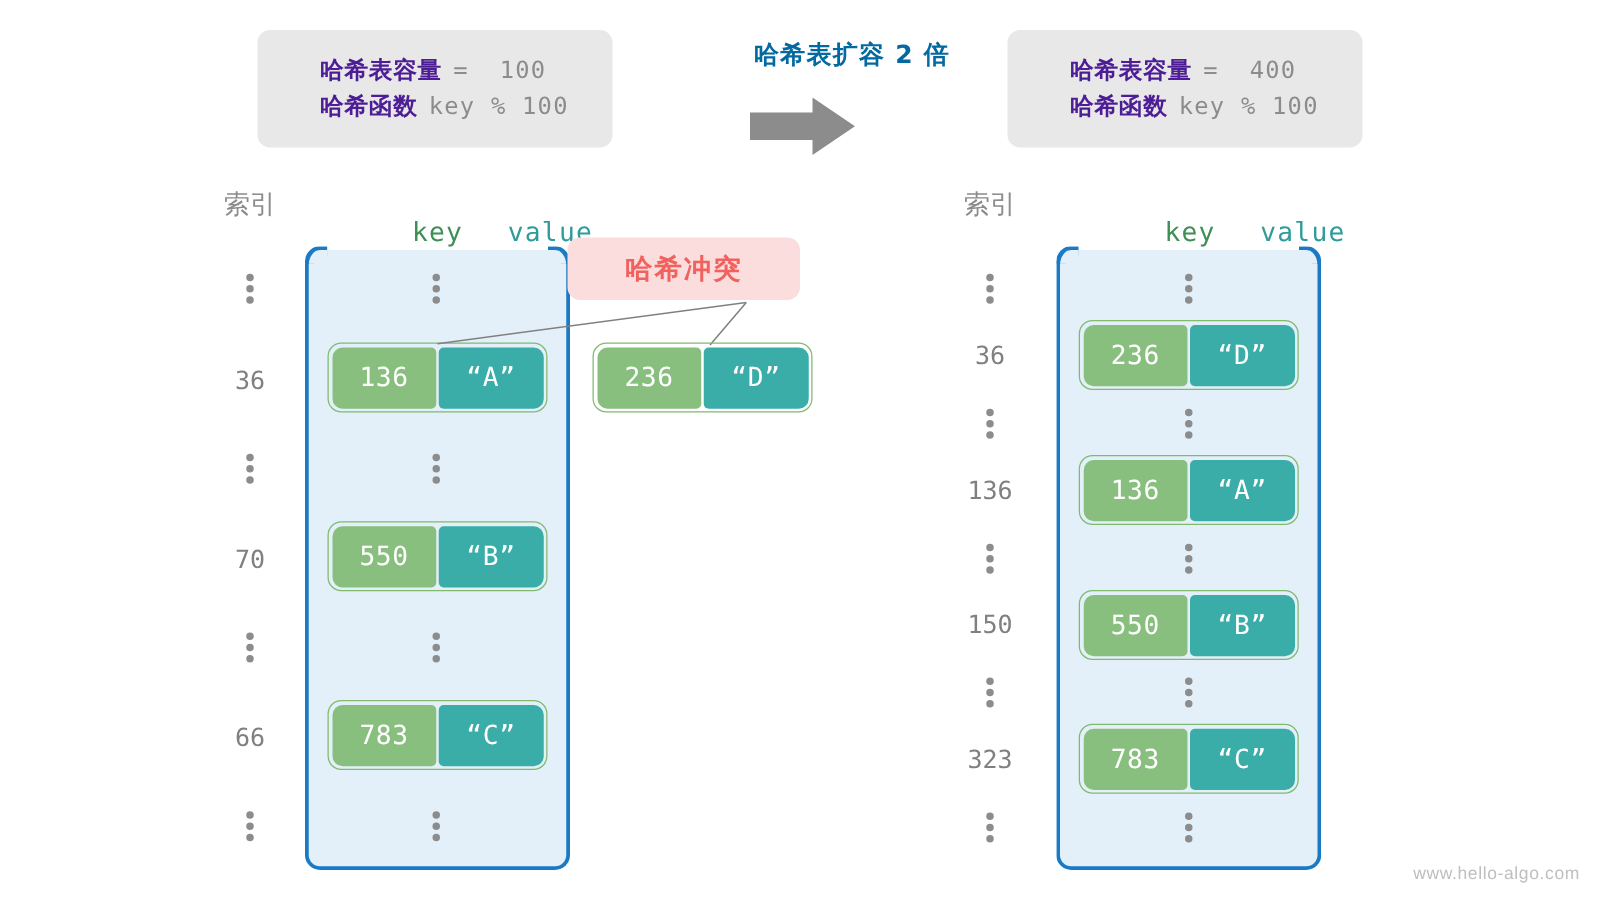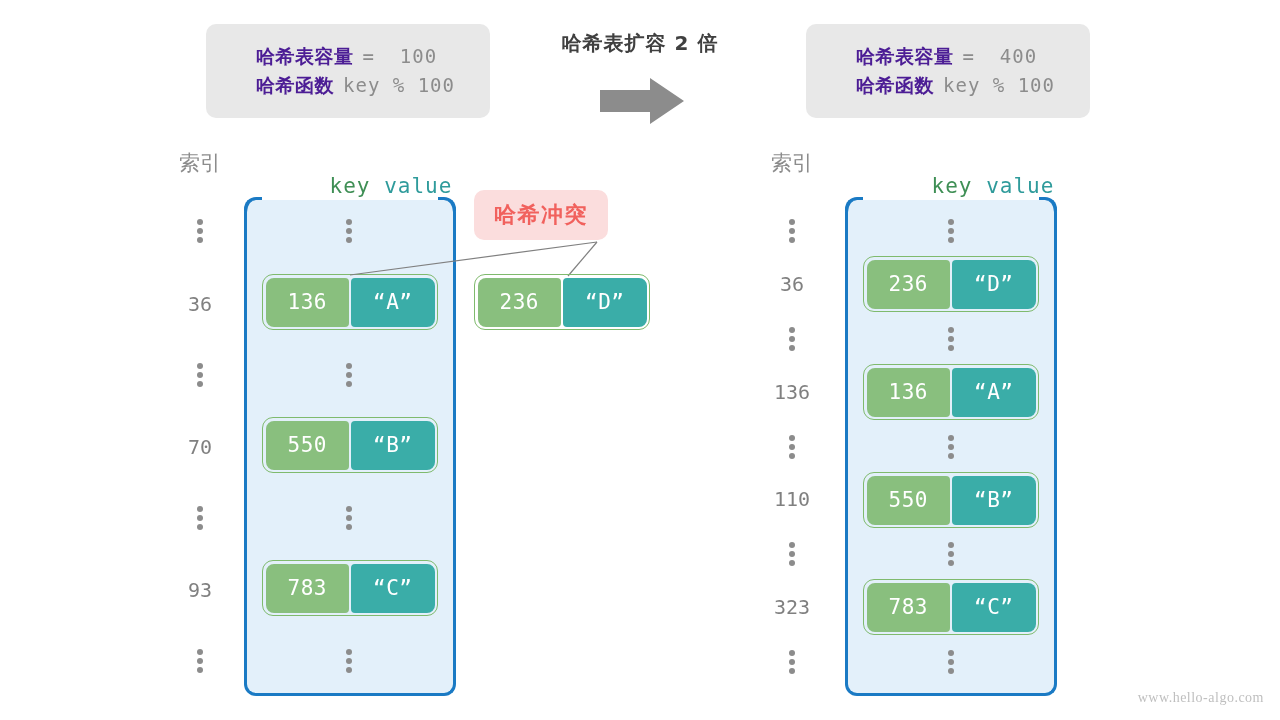--- a/index.html
+++ b/index.html
@@ -24,39 +24,39 @@
     font-family:"DejaVu Sans","Liberation Sans",sans-serif;
     font-weight:bold;font-size:19px;color:#4c1d95;letter-spacing:.5px;padding-left:24px;
   }
   .info-value{
     font-family:"DejaVu Sans Mono","Liberation Mono",monospace;
     font-size:19px;color:#8c8c8c;letter-spacing:1px;padding-left:9px;
   }
 
   
   .center-title{
-    position:absolute;left:520px;top:30px;width:240px;text-align:center;
-    font-family:"DejaVu Sans","Liberation Sans",sans-serif;
-    font-weight:bold;font-size:20px;color:#404040;letter-spacing:1px;
+    position:absolute;left:520px;top:30px;width:240px;text-align:right;
+    font-family:"DejaVu Sans","Liberation Sans",sans-serif;
+    font-weight:bold;font-size:20px;color:#0369a1;letter-spacing:1px;
   }
   .arrow{position:absolute;left:600px;top:78px;}
 
   
   .hdr-index{
     position:absolute;font-size:21px;color:#8c8c8c;
     font-family:"DejaVu Sans","Liberation Sans",sans-serif;
     text-align:center;
   }
   .hdr-kv{
     position:absolute;white-space:pre;
     font-family:"DejaVu Sans Mono","Liberation Mono",monospace;
     font-size:21px;letter-spacing:1px;
   }
   .hdr-key{color:#3f8f55;}
-  .hdr-value{color:#2f9b9b;}
+  .hdr-value{color:#2f9b9b;margin-left:22px;}
 
   
   .bucket{
     position:absolute;background:#e3f0fa;box-sizing:border-box;
     border-left:3px solid #1a7ac4;border-right:3px solid #1a7ac4;
     border-bottom:3px solid #1a7ac4;border-top:0;
     border-radius:12px;
   }
   .bucket::before,.bucket::after{
     content:"";position:absolute;top:-3px;width:18px;height:14px;
@@ -95,21 +95,21 @@
     position:absolute;background:#fbdddd;border-radius:10px;
     display:flex;align-items:center;justify-content:center;
     font-family:"DejaVu Sans","Liberation Sans",sans-serif;
     font-weight:bold;font-size:22px;color:#f1615d;letter-spacing:1.5px;
   }
   .leader{position:absolute;left:0;top:0;pointer-events:none;}
 
   
   .watermark{
     position:absolute;right:16px;bottom:14px;
-    font-family:Liberation Serif, serif;
+    font-family:Liberation Sans, sans-serif;
     font-size:14px;color:#bfbfbf;letter-spacing:.5px;margin-top:44px;
   }
 </style>
 </head>
 <body>
 
 <div class="stage">
 
   <div class="info-box" style="left:206px;top:24px;width:284px;height:94px;">
     <div class="info-line">
@@ -155,21 +155,21 @@
       <i></i>
       <i></i>
       <i></i>
     </div>
   <div class="idx" style="left:160px;top:435px;width:80px;">70</div>
   <div class="vdots" style="left:195px;top:506px;">
       <i></i>
       <i></i>
       <i></i>
     </div>
-  <div class="idx" style="left:160px;top:578px;width:80px;">93</div>
+  <div class="idx" style="left:160px;top:578px;width:80px;">66</div>
   <div class="vdots" style="left:195px;top:649px;">
       <i></i>
       <i></i>
       <i></i>
     </div>
 
   <div class="vdots" style="left:344px;top:219px;">
       <i></i>
       <i></i>
       <i></i>
@@ -199,21 +199,21 @@
   <div class="vdots" style="left:344px;top:649px;">
       <i></i>
       <i></i>
       <i></i>
     </div>
 
   <svg class="leader" width="1280" height="720">
     <line x1="350" y1="275" x2="597" y2="242" stroke="#808080" stroke-width="1.2"></line>
     <line x1="597" y1="242" x2="568" y2="276" stroke="#808080" stroke-width="1.2"></line>
   </svg>
-  <div class="badge" style="left:474px;top:190px;width:134px;height:50px;">哈希冲突</div>
+  <div class="badge" style="left:454px;top:190px;width:186px;height:50px;">哈希冲突</div>
   <div class="pair" style="left:474px;top:274px;width:176px;height:56px;">
     <div class="cell cell-key" style="width:84px;">236</div>
     <div class="cell cell-val" style="width:84px;">“D”</div>
   </div>
 
   <div class="hdr-index" style="left:752px;top:149px;width:80px;">索引</div>
   <div class="hdr-kv" style="left:877px;top:150px;">
     <span class="hdr-key">key</span><span> </span><span class="hdr-value">value</span>
   </div>
 
@@ -229,21 +229,21 @@
       <i></i>
       <i></i>
       <i></i>
     </div>
   <div class="idx" style="left:752px;top:380px;width:80px;">136</div>
   <div class="vdots" style="left:787px;top:435px;">
       <i></i>
       <i></i>
       <i></i>
     </div>
-  <div class="idx" style="left:752px;top:487px;width:80px;">110</div>
+  <div class="idx" style="left:752px;top:487px;width:80px;">150</div>
   <div class="vdots" style="left:787px;top:542px;">
       <i></i>
       <i></i>
       <i></i>
     </div>
   <div class="idx" style="left:752px;top:595px;width:80px;">323</div>
   <div class="vdots" style="left:787px;top:650px;">
       <i></i>
       <i></i>
       <i></i>

